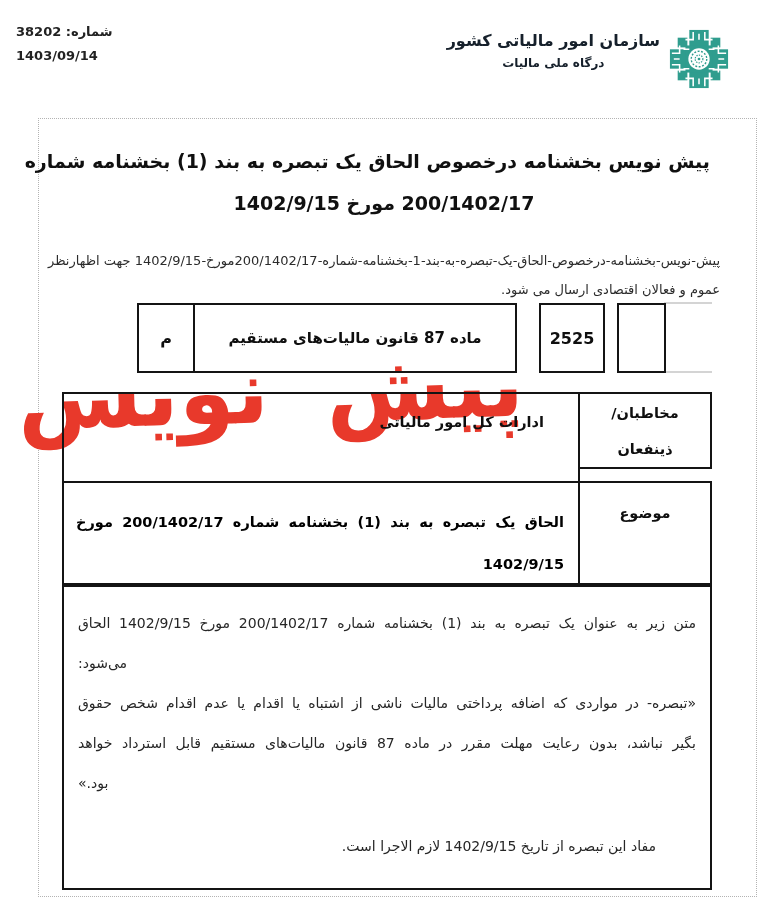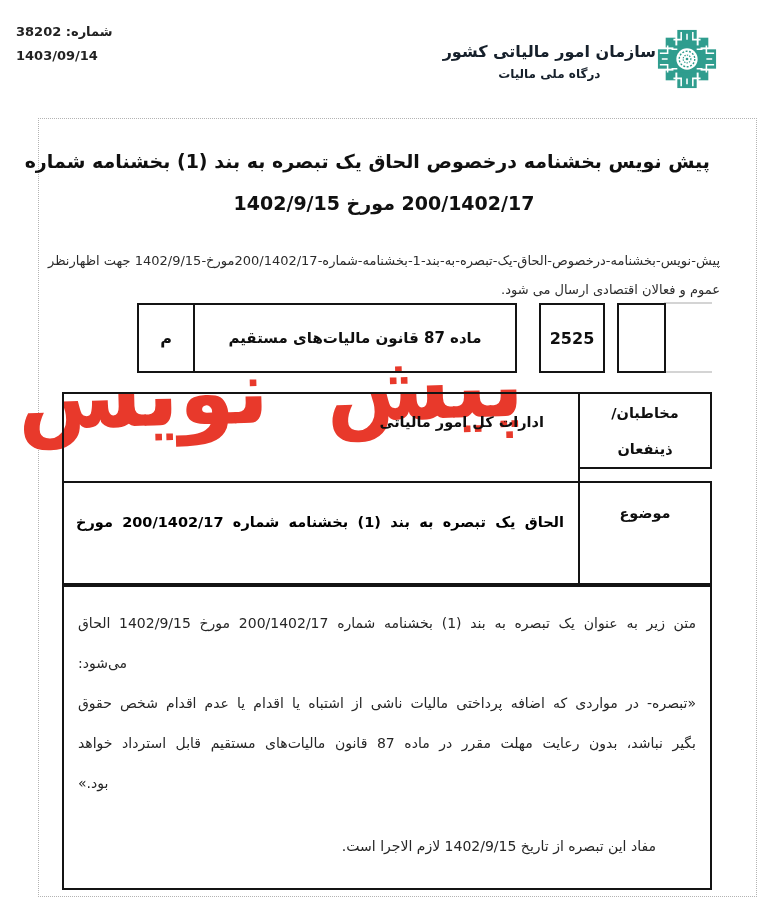--- a/index.html
+++ b/index.html
@@ -10,21 +10,21 @@
   .abs{position:absolute;box-sizing:border-box;}
   
   .dotted-frame{
     left:38px;top:118px;width:719px;height:779px;
     border:1px dotted #b3b3b3;z-index:0;
   }
   
   .meta{left:16px;top:20px;z-index:3;direction:rtl;text-align:left;}
   .meta div{font-weight:bold;font-size:13px;line-height:24px;color:#222;white-space:nowrap;}
   
-  .org{right:50px;top:28px;z-index:3;display:flex;align-items:center;}
+  .org{right:38px;top:28px;z-index:3;display:flex;align-items:flex-start;gap:8px;}
   .org-text{text-align:center;direction:rtl;}
   .org-name{font-weight:bold;font-size:16px;color:#16202b;white-space:nowrap;line-height:26px;}
   .org-portal{font-weight:bold;font-size:12px;color:#16202b;white-space:nowrap;line-height:18px;}
   
   .title{
     left:58px;top:140px;width:652px;z-index:3;direction:rtl;text-align:center;
     font-weight:bold;font-size:19px;line-height:42px;color:#101010;
   }
   .title div{white-space:nowrap;}
   .subtitle{
@@ -133,20 +133,21 @@
     <div>مخاطبان/</div>
     <div>ذینفعان</div>
   </div>
   <div class="abs bx" style="left:62px;top:392px;width:518px;height:91px;"></div>
   <div class="abs val-audience">ادارات کل امور مالیاتی</div>
 
   <div class="abs bx cell" style="left:578px;top:481px;width:134px;height:104px;font-size:14.5px;align-items:flex-start;padding-top:22px;">موضوع</div>
   <div class="abs bx" style="left:62px;top:481px;width:518px;height:104px;"></div>
   <div class="abs val-subject">
     <div class="jline">الحاق یک تبصره به بند (1) بخشنامه شماره 200/1402/17 مورخ</div>
+    <div class="rline">1402/9/15</div>
   </div>
 
   <div class="abs bx body-box"></div>
   <div class="body-inner">
     <p>
       <span style="display:block" class="jline">متن زیر به عنوان یک تبصره به بند (1) بخشنامه شماره 200/1402/17 مورخ 1402/9/15 الحاق</span>
       <span style="display:block" class="lline">می‌شود:</span>
     </p>
     <p class="p2">
       <span style="display:block" class="jline">«تبصره- در مواردی که اضافه پرداختی مالیات ناشی از اشتباه یا اقدام یا عدم اقدام شخص حقوق</span>

